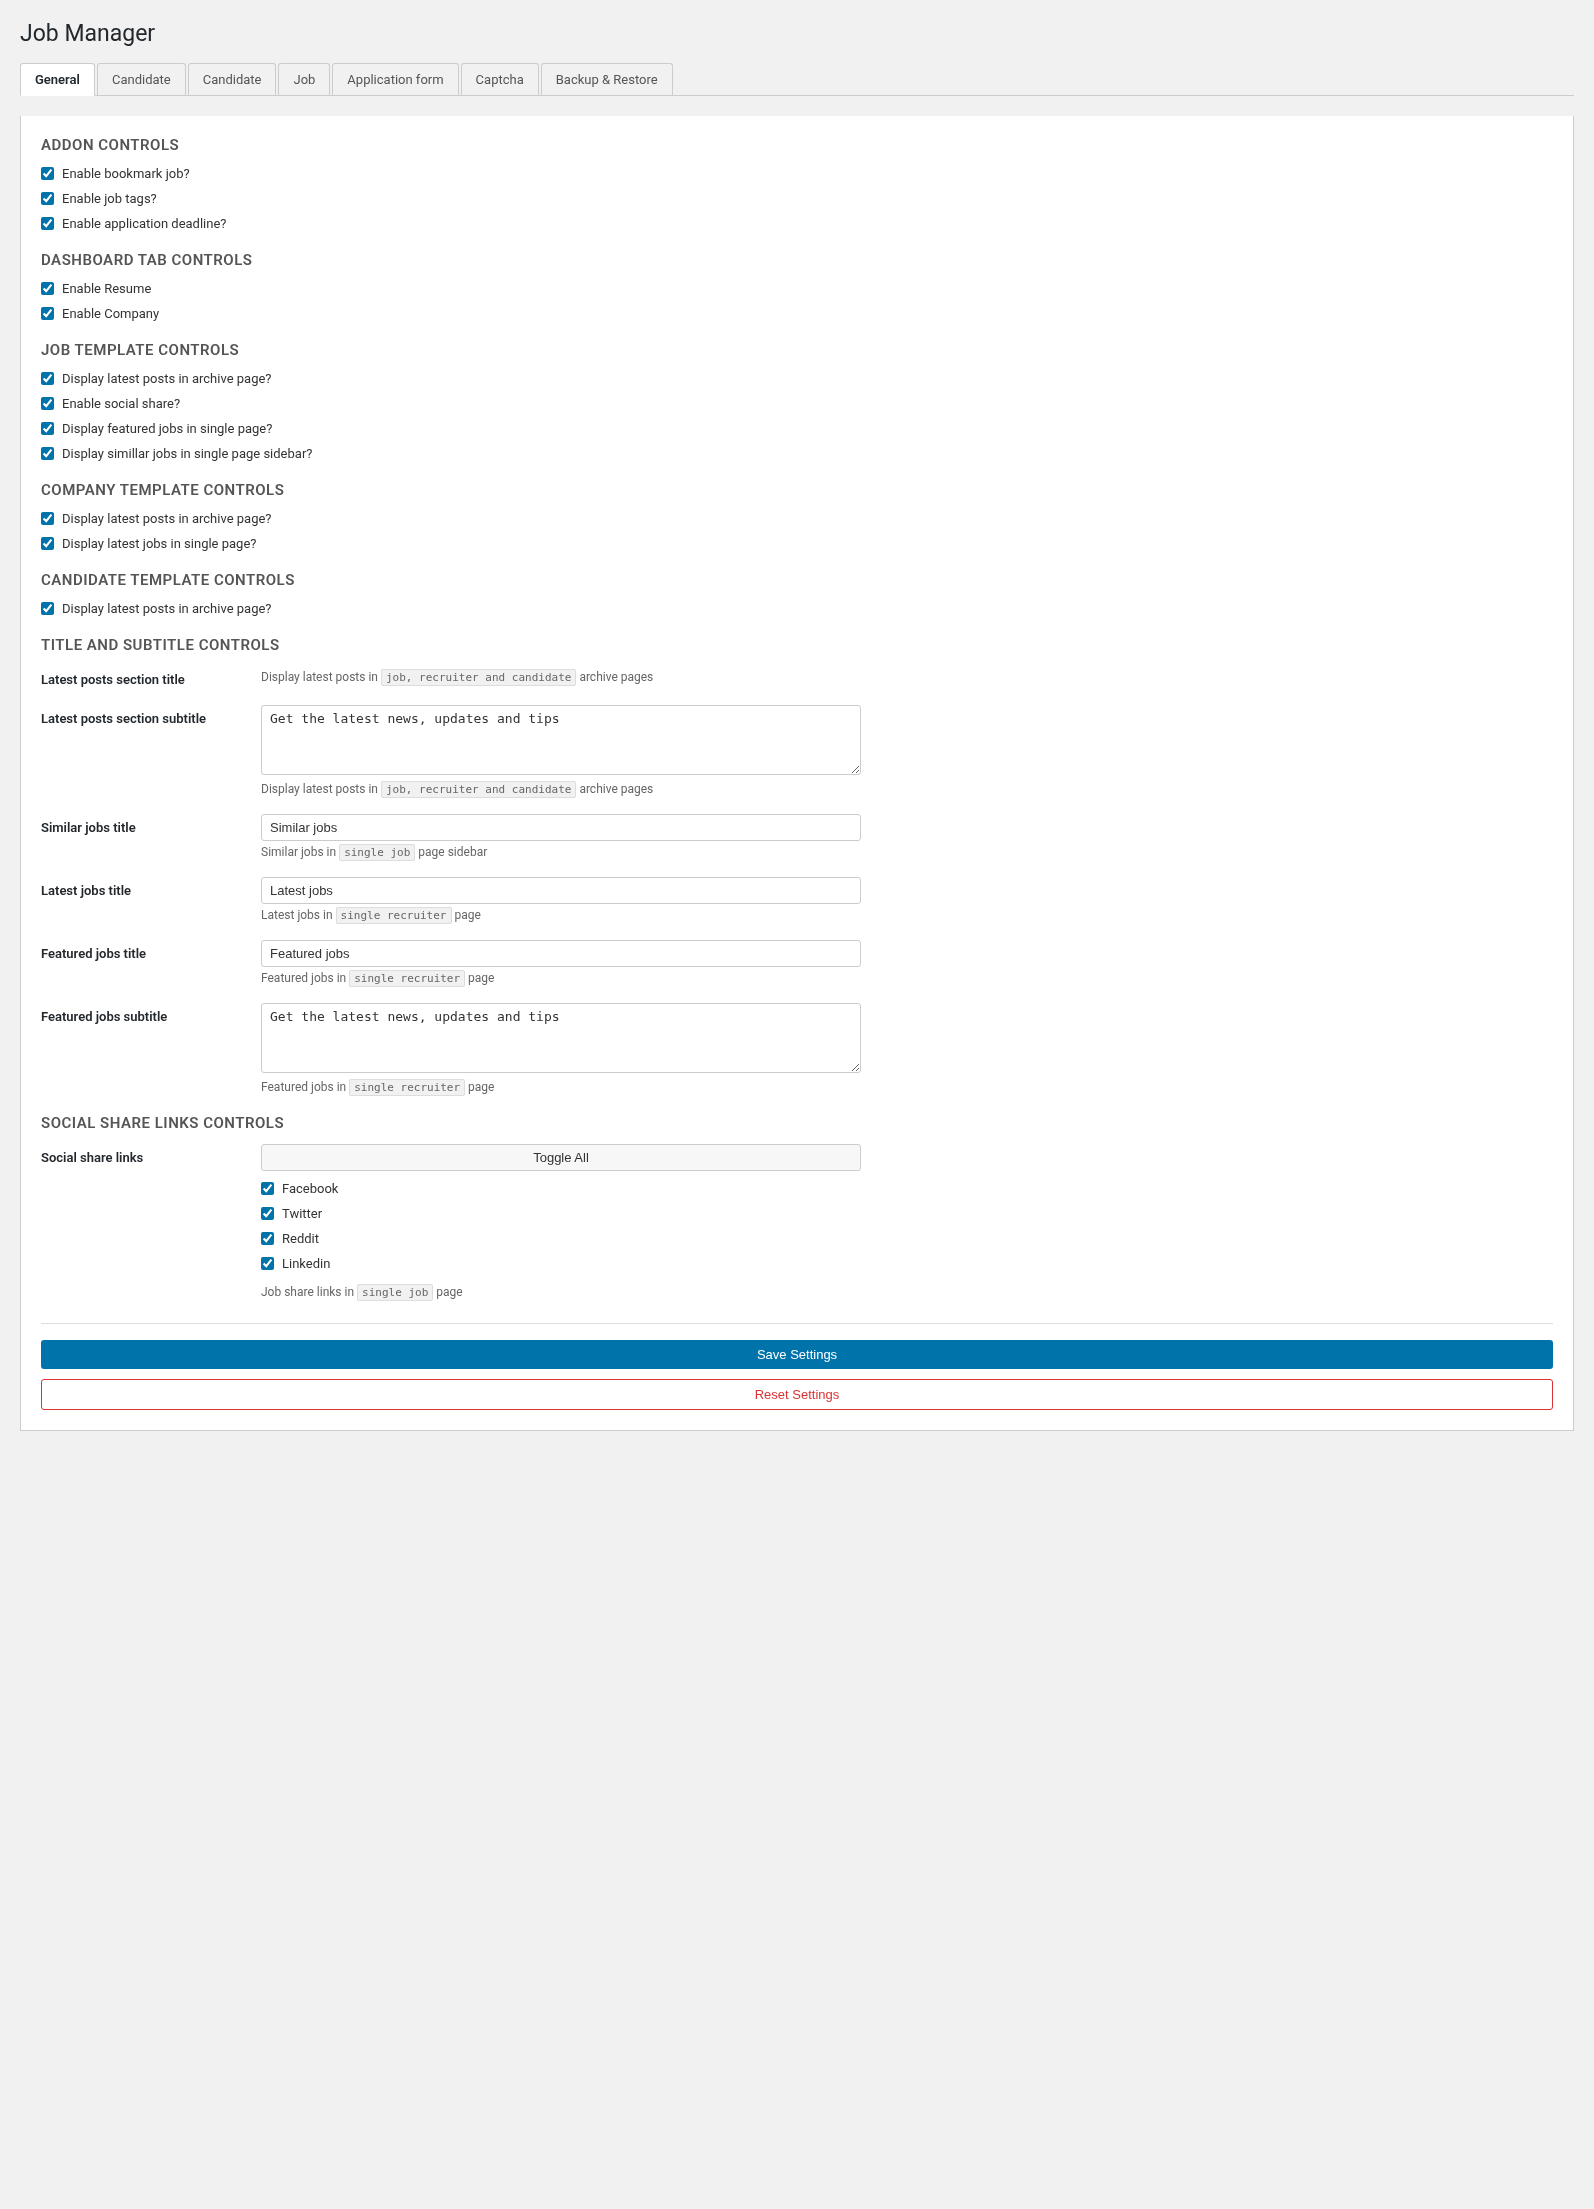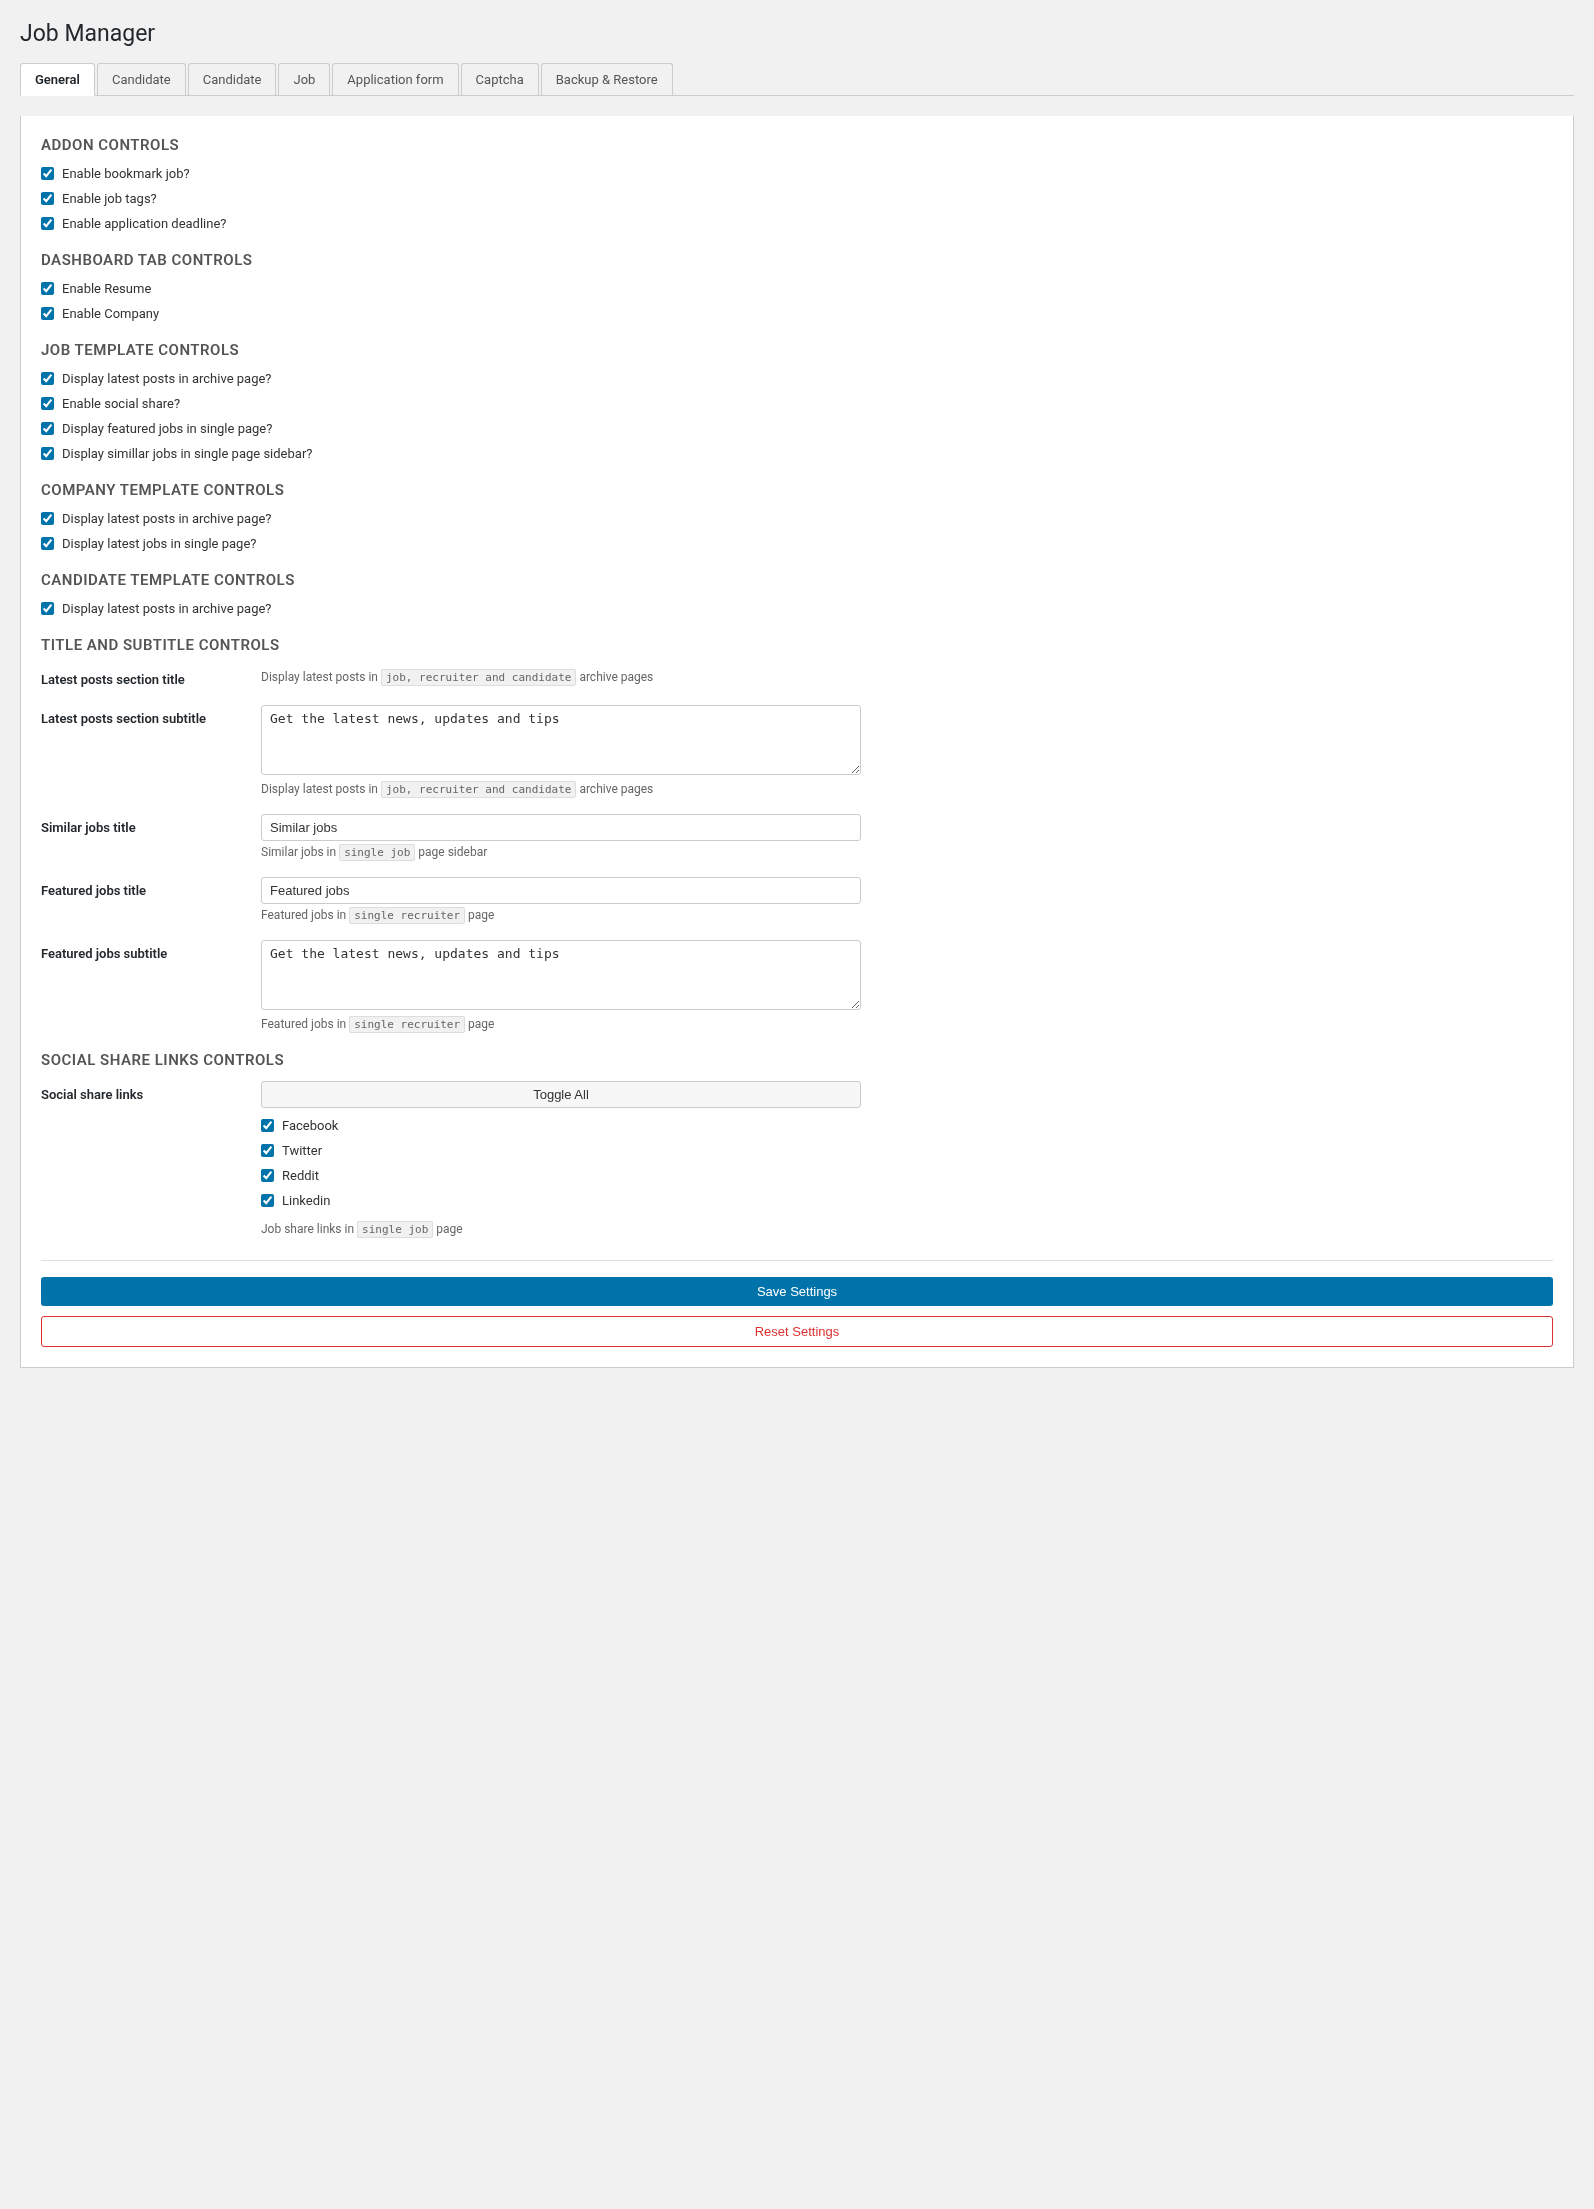--- a/index.html
+++ b/index.html
@@ -258,20 +258,29 @@
   <div class="form-row">
     <div class="form-label">Similar jobs title</div>
     <div class="form-field">
       <input type="text" value="Similar jobs" style="">
       <div class="field-description">
         Similar jobs in <code>single job</code> page sidebar
       </div>
     </div>
   </div>
 
+  <div class="form-row">
+    <div class="form-label">Latest jobs title</div>
+    <div class="form-field">
+      <input type="text" value="Latest jobs" style="">
+      <div class="field-description">
+        Latest jobs in <code>single recruiter</code> page
+      </div>
+    </div>
+  </div>
 
   <div class="form-row">
     <div class="form-label">Featured jobs title</div>
     <div class="form-field">
       <input type="text" value="Featured jobs" style="">
       <div class="field-description">
         Featured jobs in <code>single recruiter</code> page
       </div>
     </div>
   </div>

